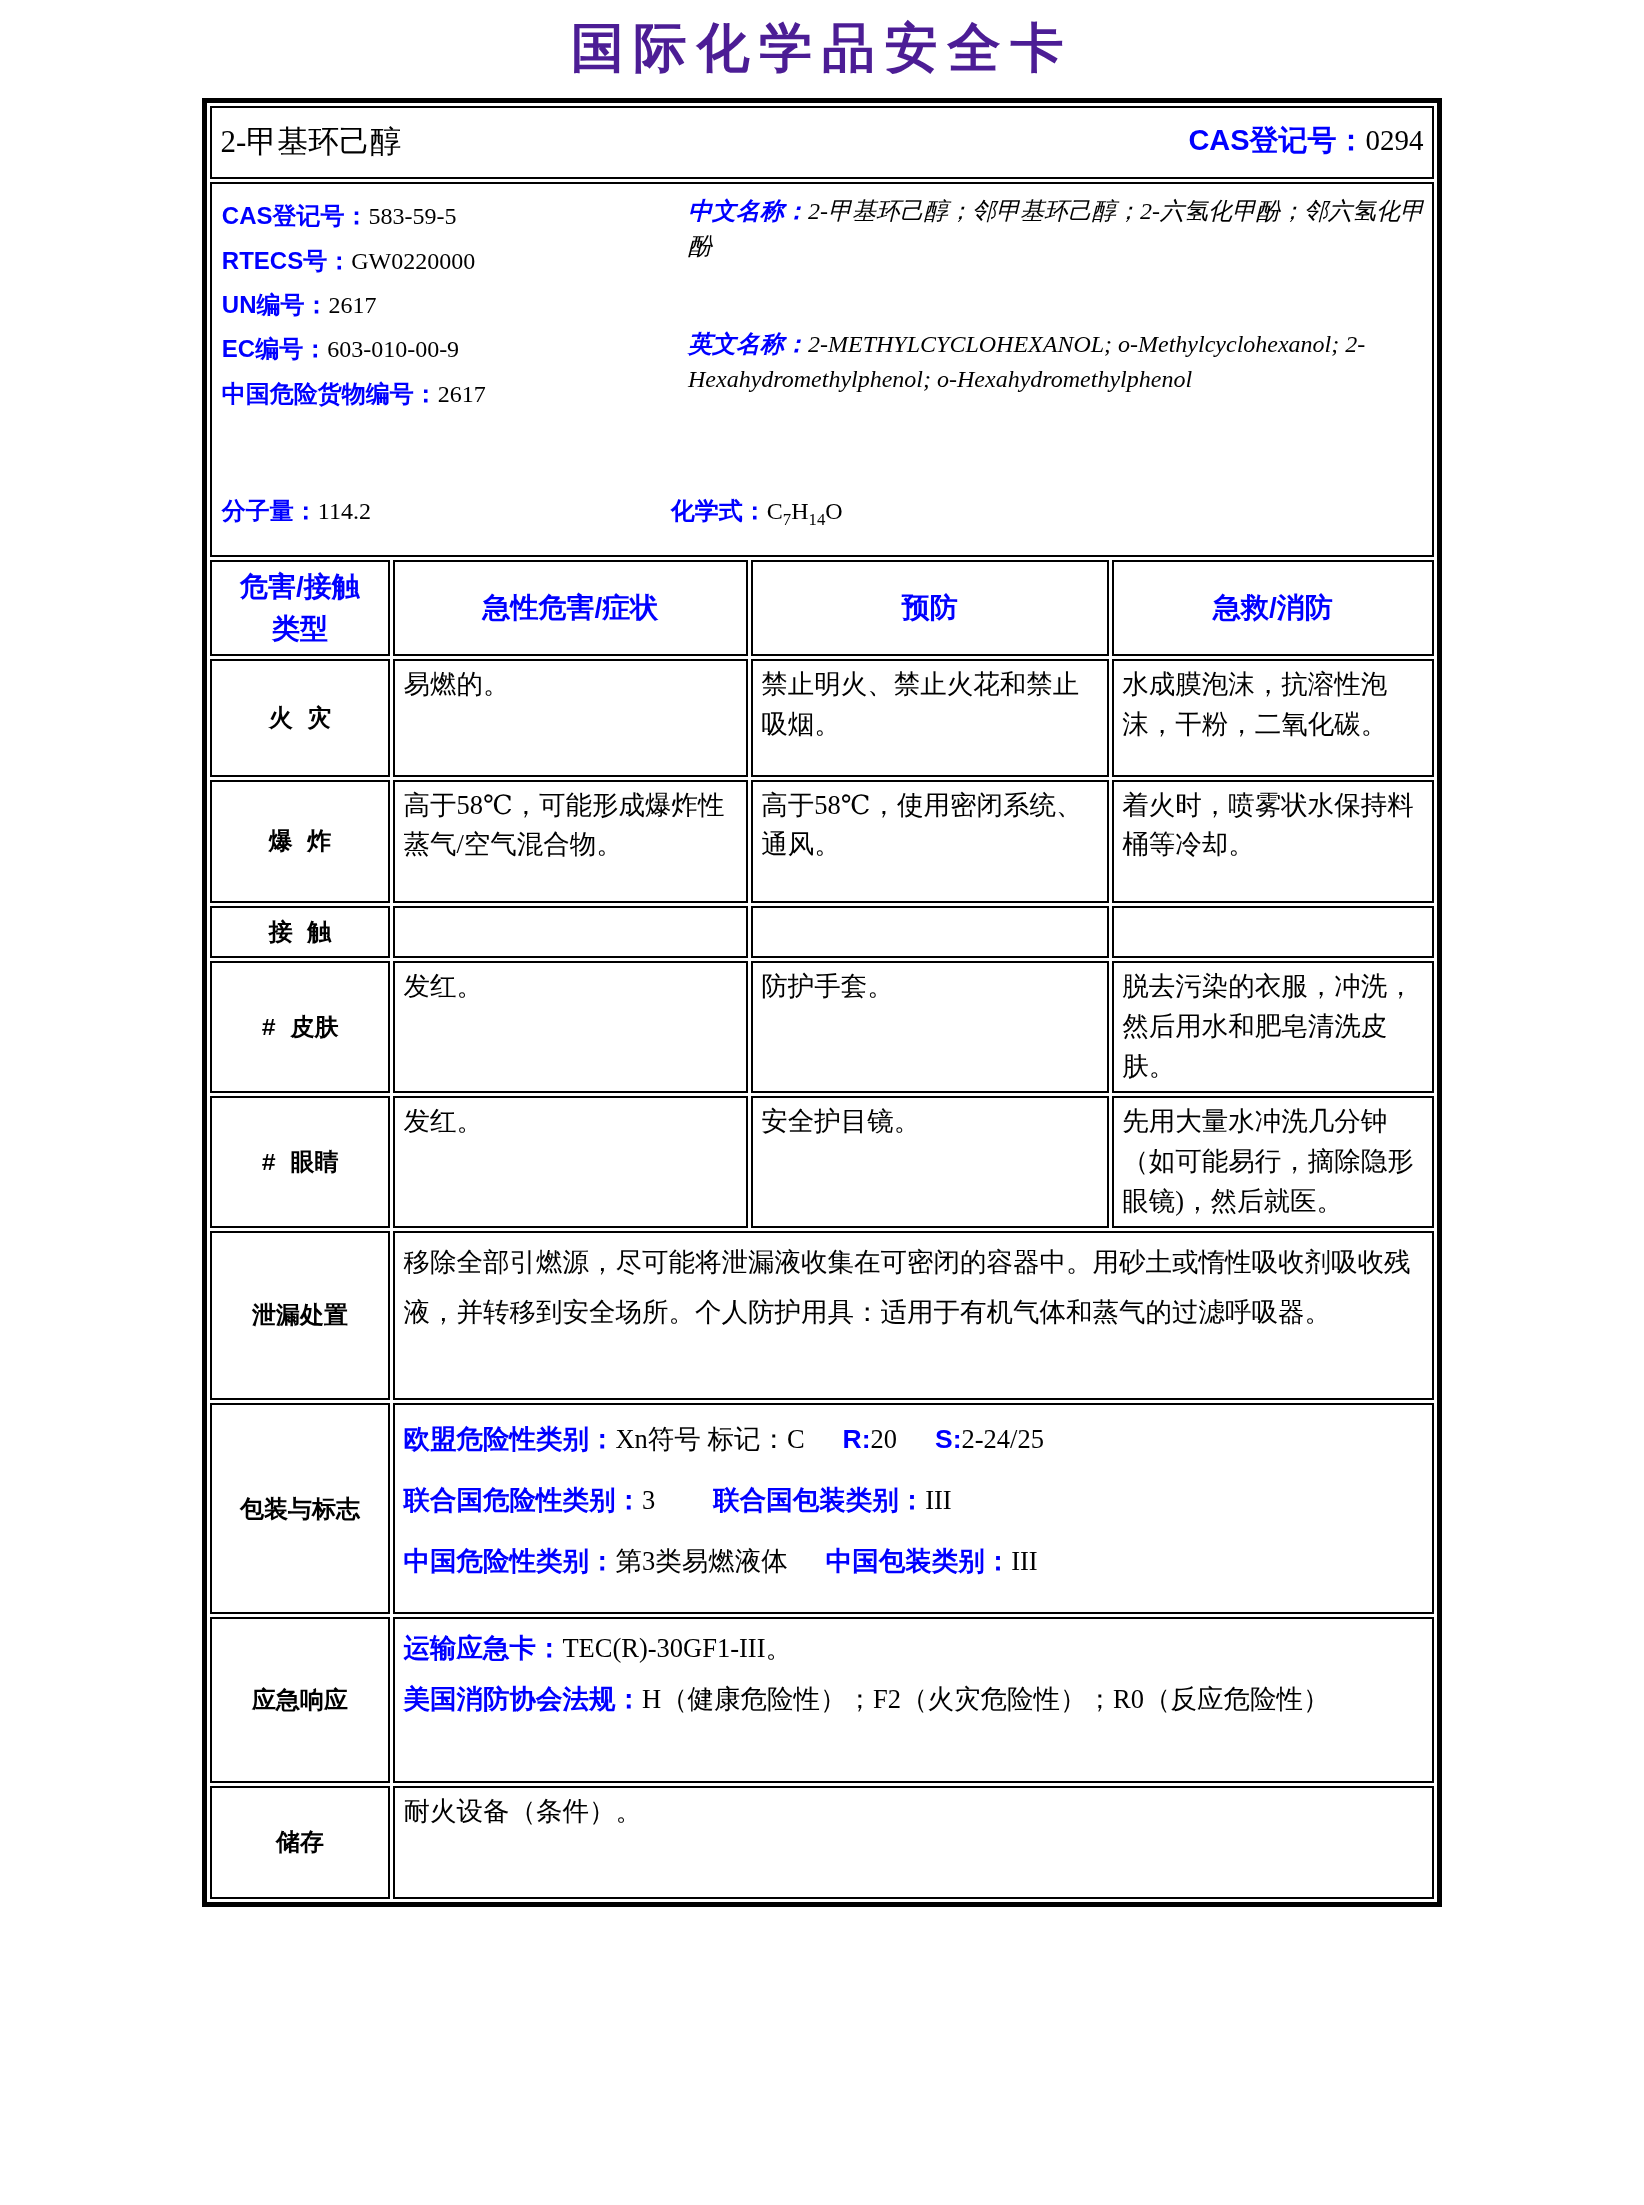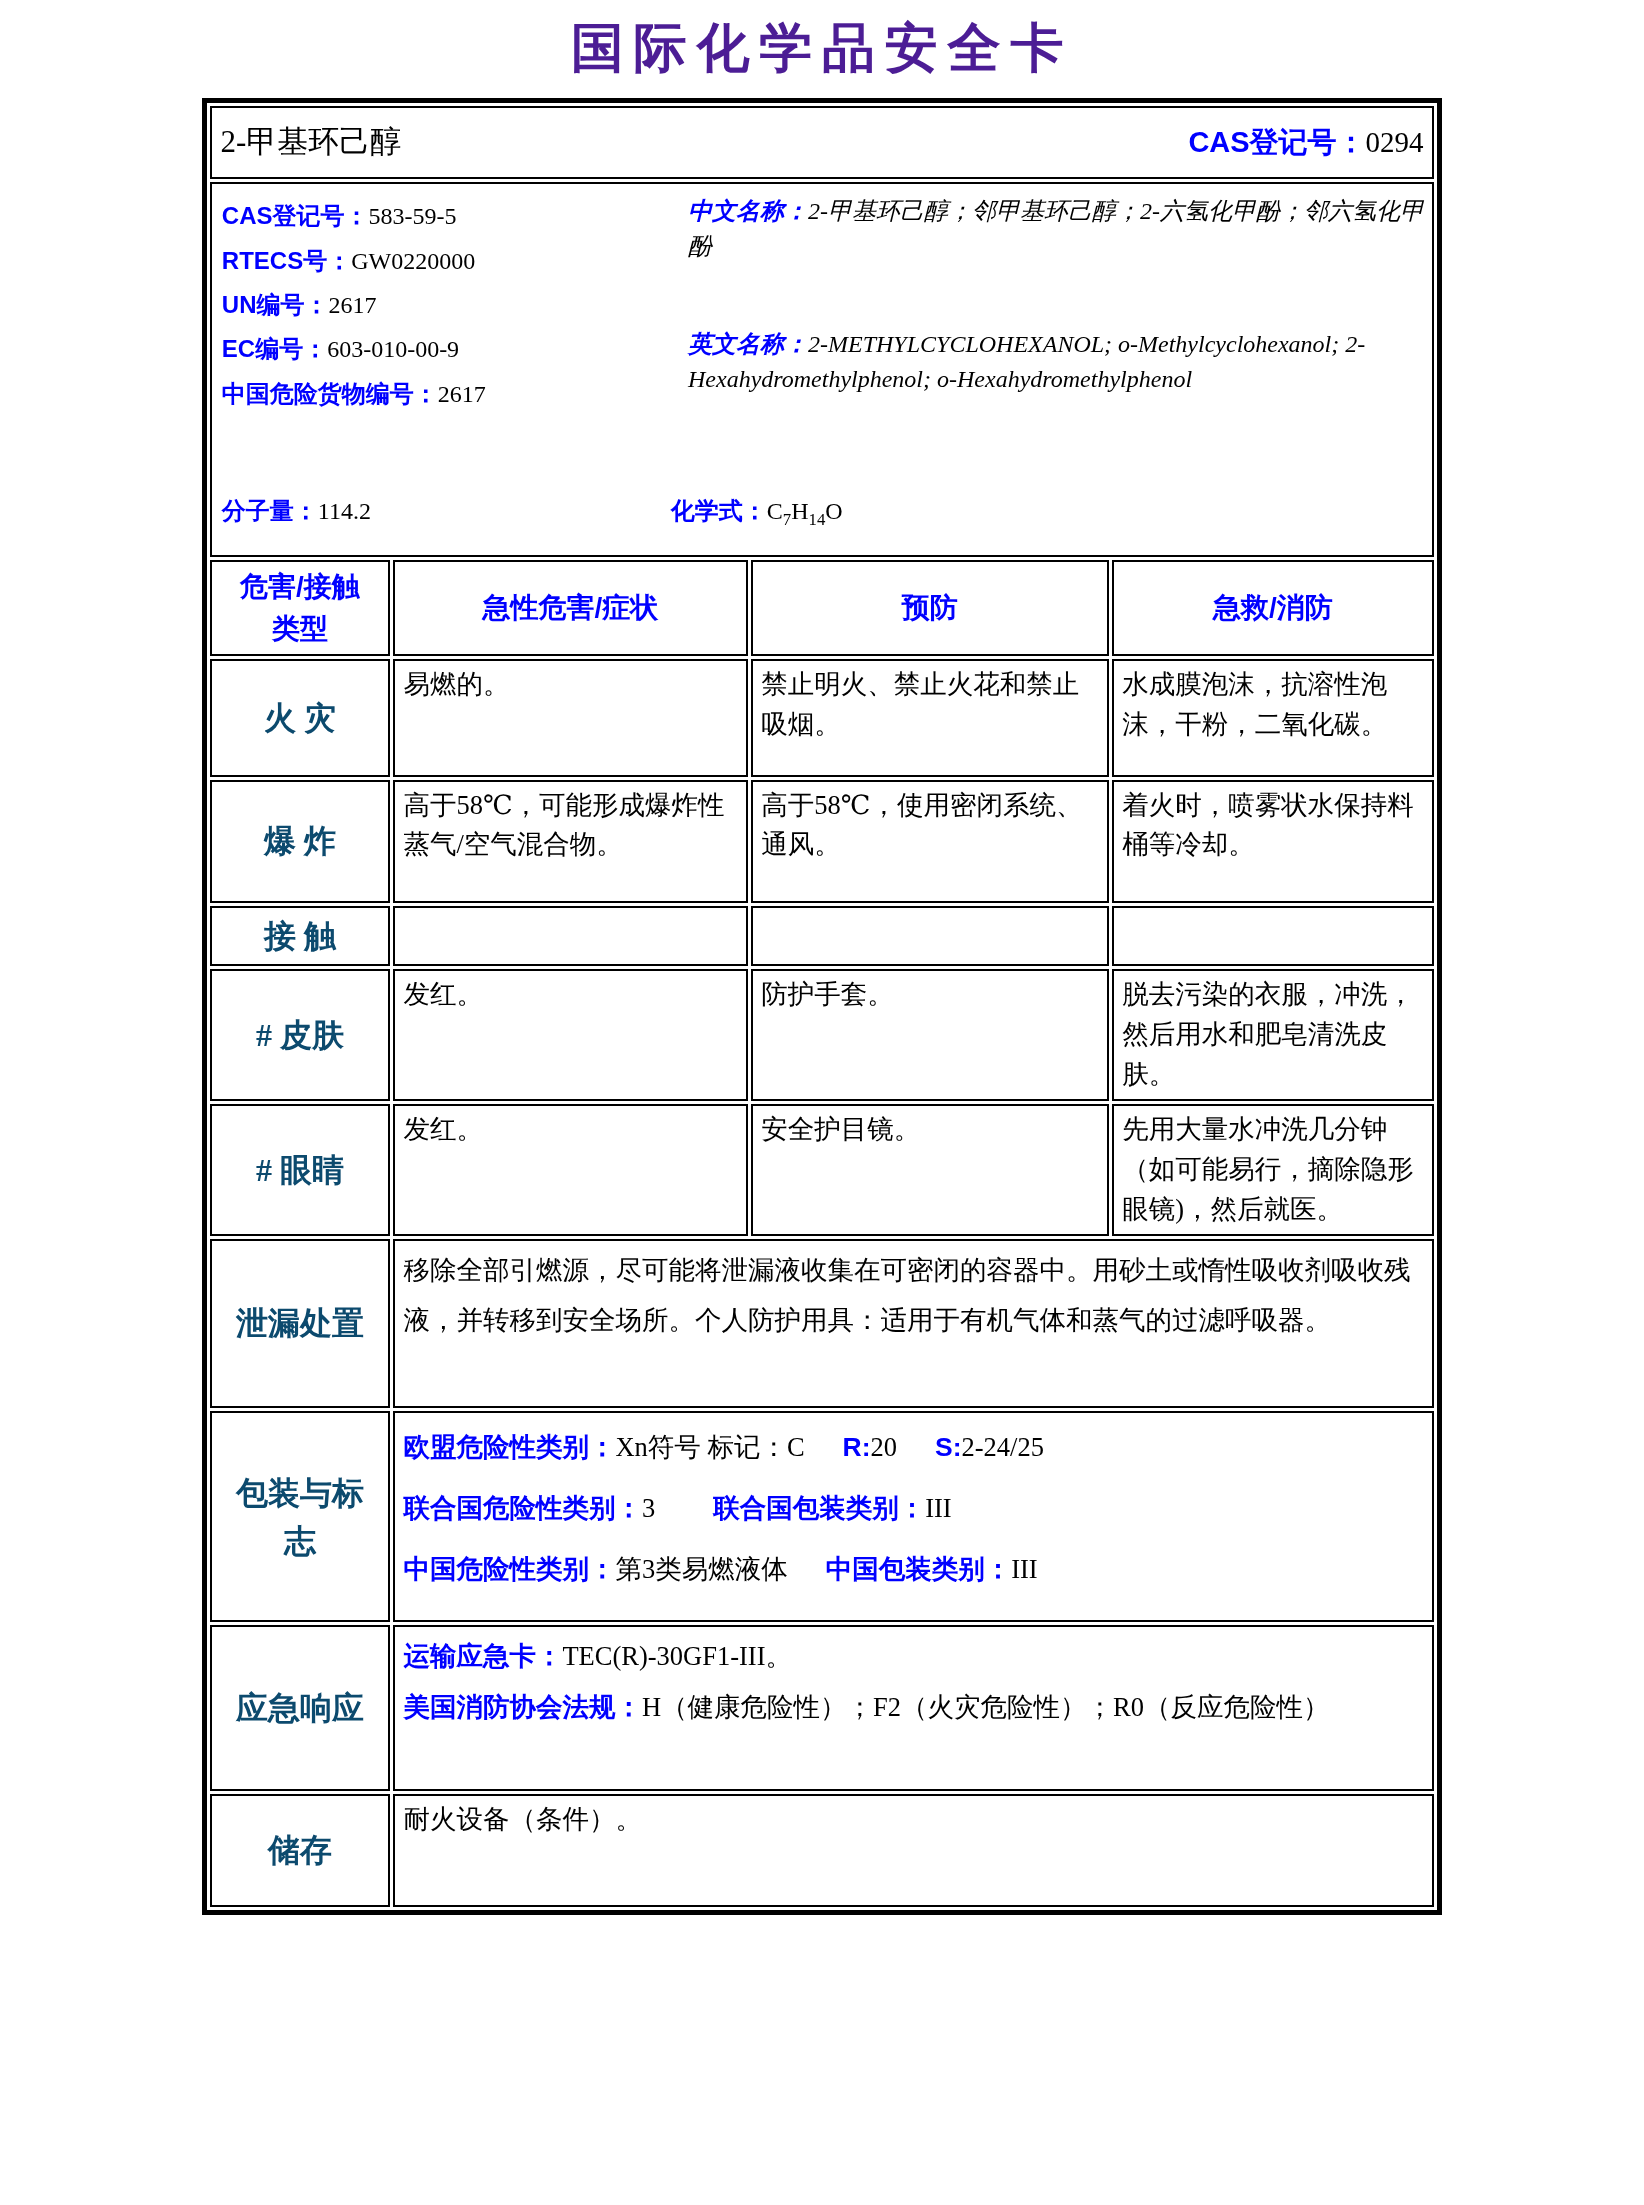--- a/index.html
+++ b/index.html
@@ -12,39 +12,39 @@
              border:5.6px solid #000;border-spacing:3.5px;table-layout:fixed;}
   td{border:2.1px solid #000;vertical-align:top;padding:4.2px 8.4px;
      font-size:26.5px;line-height:1.5;word-break:break-word;}
   td.lblcell{vertical-align:middle;text-align:center;}
   .blue,.lbl{color:#0000ff;font-weight:bold;
        font-family:"Liberation Sans","DejaVu Sans",sans-serif;}
   .val{color:#000;font-weight:normal;
        font-family:"Liberation Serif","DejaVu Serif",serif;}
   
   td.name-row{height:61px;vertical-align:middle;}
-  .name-flex{display:flex;justify-content:space-between;align-items:center;}
+  .name-flex{display:flex;justify-content:space-between;align-items:flex-start;}
   .chemname{font-size:31px;}
   .icscnum{font-size:29px;}
   
   td.infocell{height:362px;position:relative;font-size:24px;}
   .ids{position:absolute;left:9.8px;top:9.8px;width:439px;line-height:1.85;}
   .names{position:absolute;left:476px;top:9.8px;width:739px;line-height:1.45;font-style:italic;}
   .names .para{margin:0;}
   .names .para+.para{margin-top:63px;}
   .mwline{position:absolute;left:9.8px;bottom:12.5px;width:1185px;height:49px;}
   .mwline .chem{position:absolute;left:449px;top:0;}
   sub{font-size:70%;}
   
   tr.hdr td{height:84px;text-align:center;vertical-align:middle;}
   .hdrlbl{color:#0000ff;font-weight:bold;font-size:28px;
           font-family:"Liberation Sans","DejaVu Sans",sans-serif;}
   
-  .rowlbl{color:#0c4a6e;font-weight:bold;font-size:32px;
-          font-family:Liberation Serif, serif;}
+  .rowlbl{color:#000000;font-weight:bold;font-size:24px;
+          font-family:Liberation Mono, monospace;}
   
   td.widecell{line-height:1.9;}
   td.packcell{line-height:2.3;}
   .seg-gap{margin-left:38px;}
   .seg-gap-wide{margin-left:58px;}
   
   tr.r-fire td{height:105px;} tr.r-expl td{height:111px;}
   tr.r-touch td{height:40px;} tr.r-inhale td{height:68px;}
   tr.r-skin td{height:110px;} tr.r-eye td{height:118px;}
   tr.r-ingest td{height:66px;} tr.r-spill td{height:157px;}

